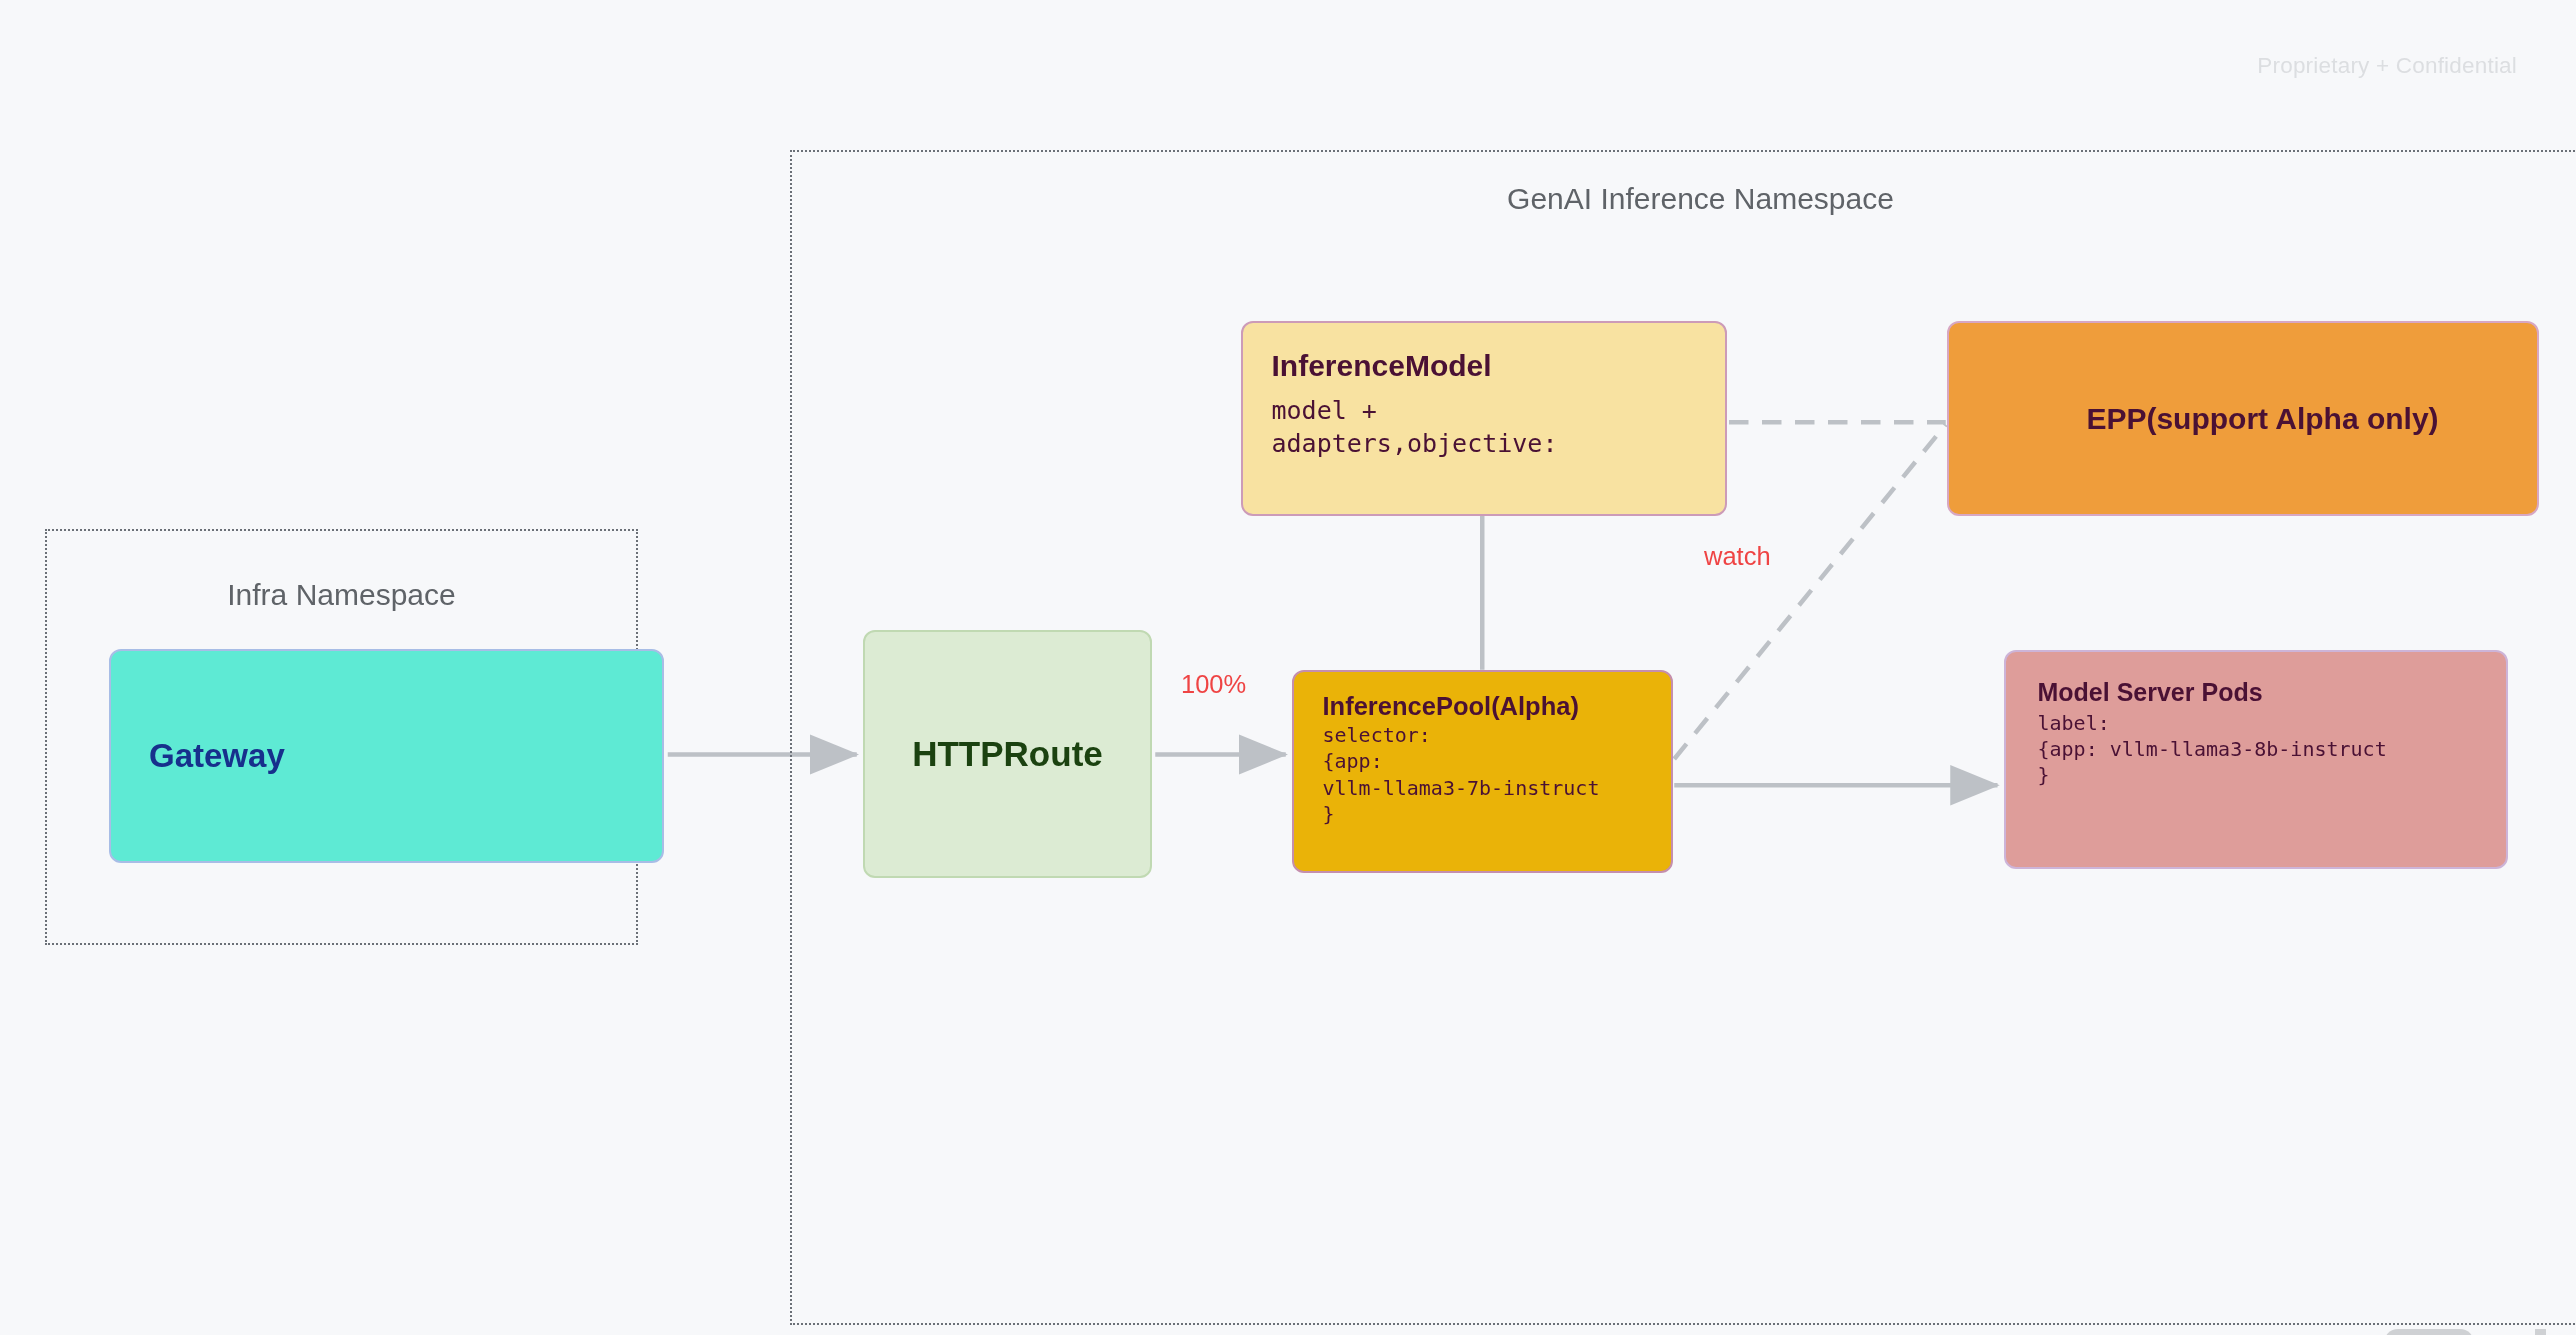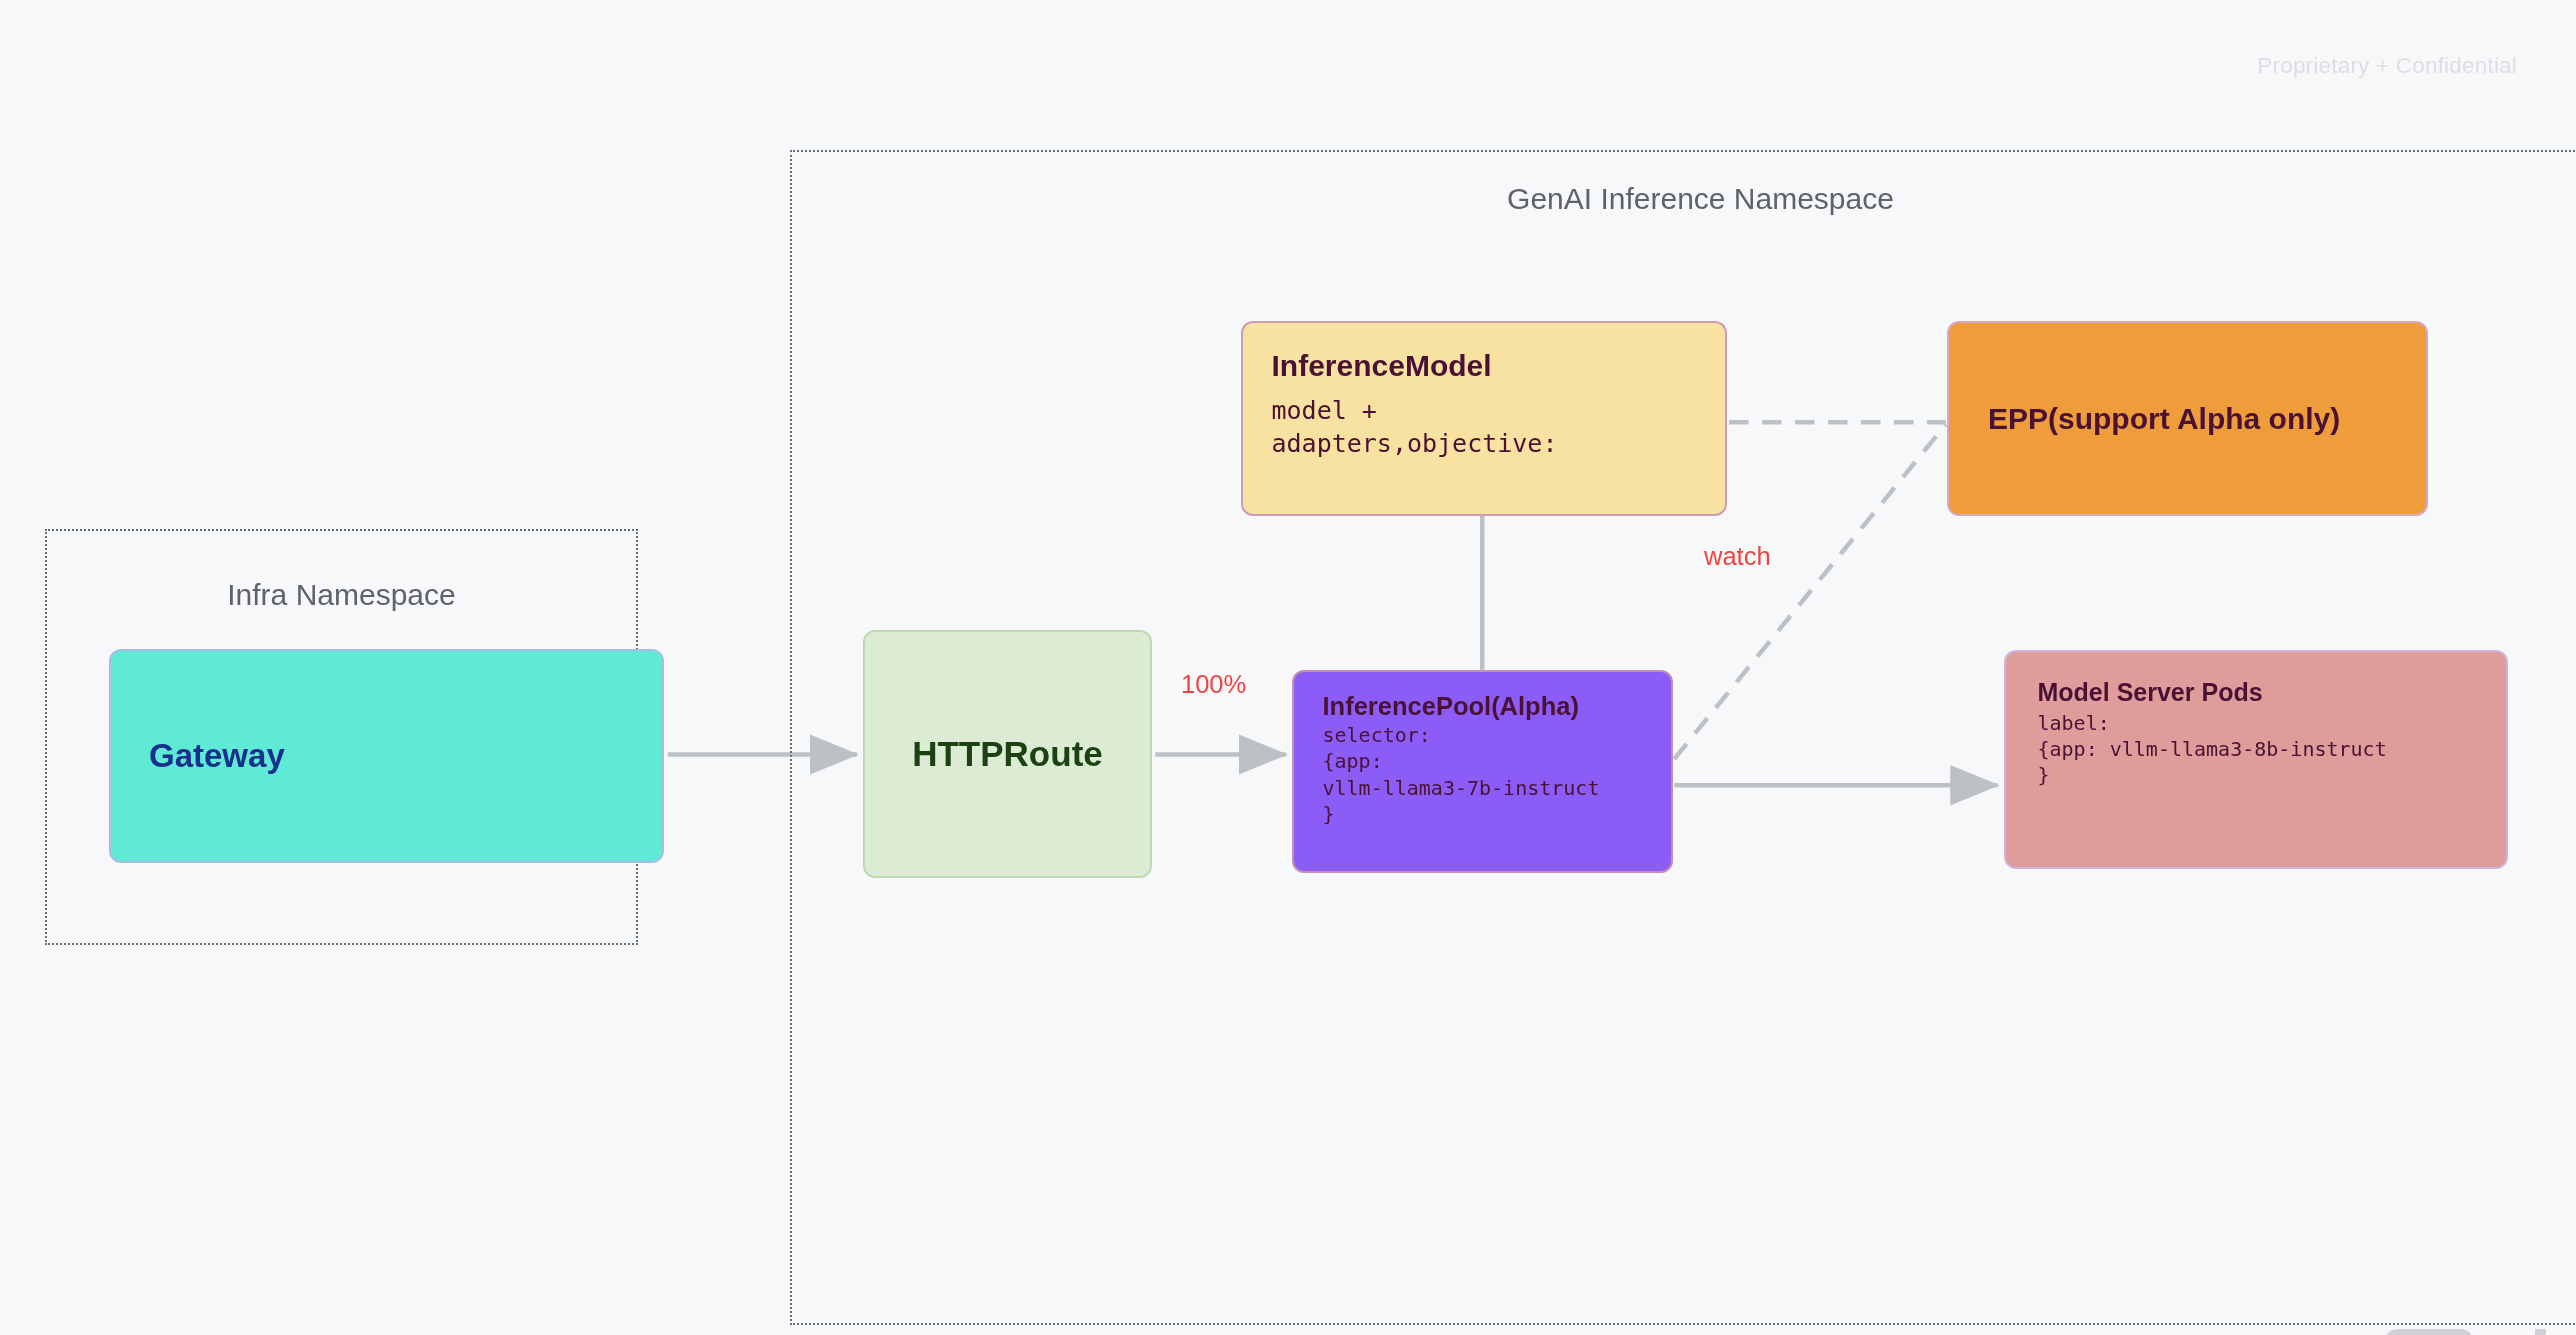--- a/index.html
+++ b/index.html
@@ -68,31 +68,31 @@
     left: 1241px; top: 321px; width: 486px; height: 195px;
     background: #f8e2a1; border-color: #cc9bb8;
     padding: 0 0 0 28.5px; justify-content: flex-start; padding-top: 25.5px; gap: 8px;
   }
   #n-infmodel .title { font-size: 30px; color: #4a1134; margin-bottom: 3px; }
   #n-infmodel .sub  { font-size: 25px; color: #4a1134; }
 
   
   #n-infpool {
     left: 1292px; top: 670px; width: 381px; height: 203px;
-    background: #8b5cf6; border-color: #c58fad;
+    background: #eab308; border-color: #c58fad;
     padding: 19.5px 0 0 28.5px; justify-content: flex-start;
   }
   #n-infpool .title { font-size: 25.5px; color: #4a1134; margin-bottom: 1.5px; }
   #n-infpool .sub  { font-size: 20px; color: #4a1134; }
 
   
   #n-epp {
-    left: 1947px; top: 321px; width: 481px; height: 195px;
+    left: 1947px; top: 321px; width: 592px; height: 195px;
     background: #ef9d3b; border-color: #d7a7c3;
-    align-items: flex-start; padding-left: 39px;
+    align-items: center; padding-left: 39px;
   }
   #n-epp .title { font-size: 30px; color: #4a1134; }
 
   
   #n-pods {
     left: 2004px; top: 650px; width: 504px; height: 219px;
     background: #de9d9a; border-color: #cdb4d8;
     padding: 25.5px 0 0 31.5px; justify-content: flex-start;
   }
   #n-pods .title { font-size: 25px; color: #4a1134; margin-bottom: 3px; }

